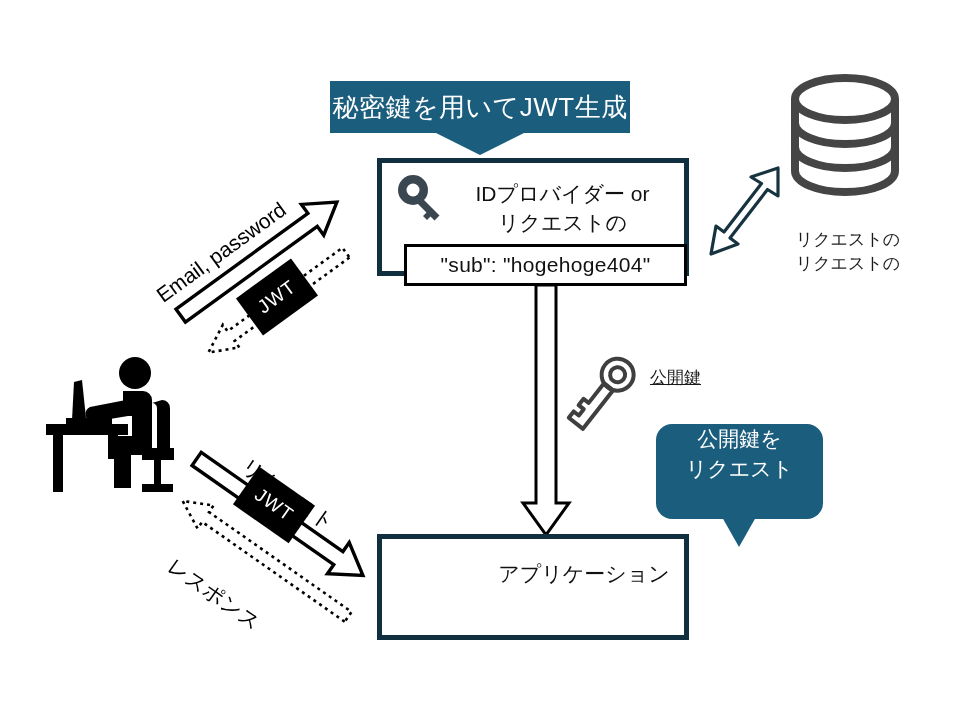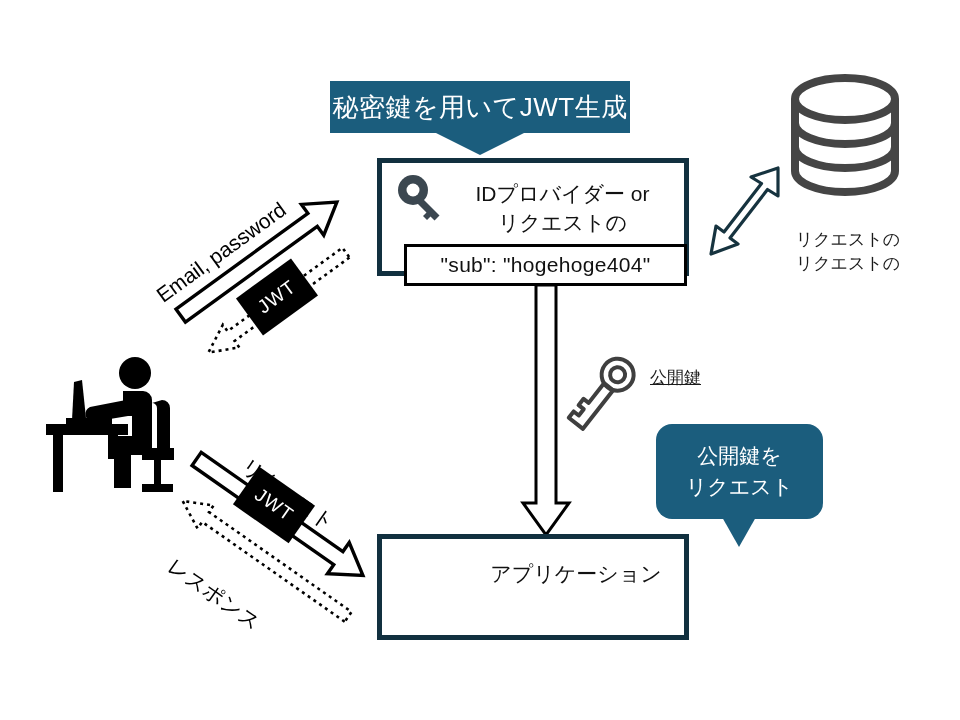--- a/index.html
+++ b/index.html
@@ -37,21 +37,21 @@
     border-right: 44px solid transparent;
     border-top: 22px solid #1b5d7d;
   }
 
   
   .bubble {
     background: #1b5d7d;
     color: #ffffff;
     border-radius: 16px;
     display: flex;
-    align-items: center;
+    align-items: flex-start;
     justify-content: center;
     text-align: center;
     font-size: 21px;
     line-height: 1.45;
   }
   .bubble-tail {
     width: 0; height: 0;
     border-left: 17px solid transparent;
     border-right: 17px solid transparent;
     border-top: 30px solid #1b5d7d;
@@ -192,21 +192,21 @@
         <div>公開鍵を</div>
         <div>リクエスト</div>
       </div>
     </div>
     <div style="position:relative; left:66px; top:-2px;">
       <div class="bubble-tail"></div>
     </div>
   </div>
 
   <div class="abs procbox" style="left:377px; top:534px; width:312px; height:106px;">
-    <div class="abs proc-text" style="left:0; top:20px; width:100%;padding-left:43px;">
+    <div class="abs proc-text" style="left:8px; top:20px; width:100%;padding-left:43px;">
       <div>アプリケーション</div>
     </div>
   </div>
 
   <div class="abs" style="left:46px; top:356px;">
     <svg width="152" height="140" viewBox="0 0 152 140" aria-hidden="true">
       <g fill="#000000">
 
         <circle cx="89" cy="17" r="16"></circle>
 

